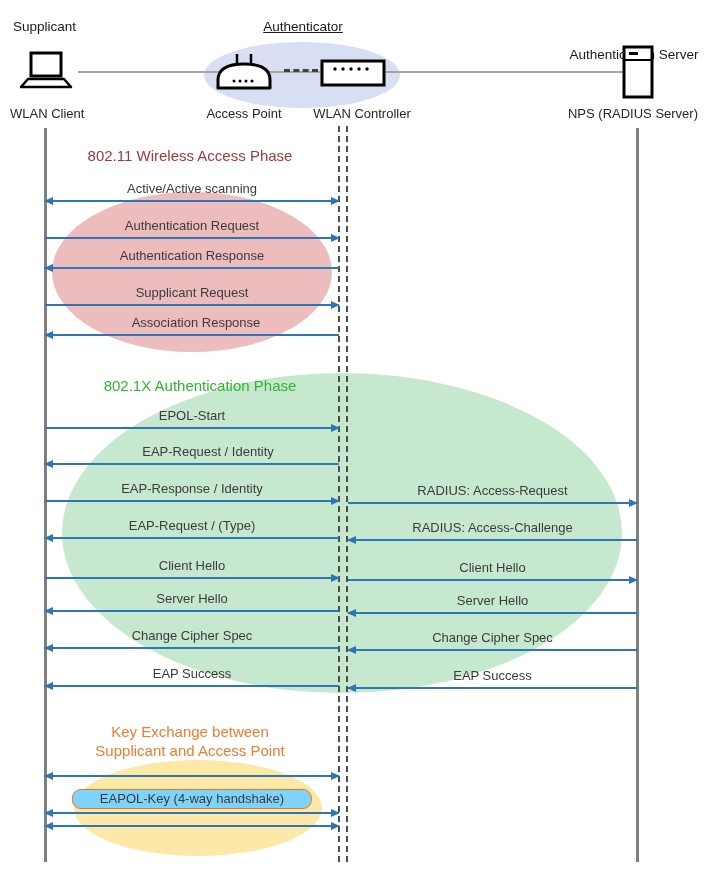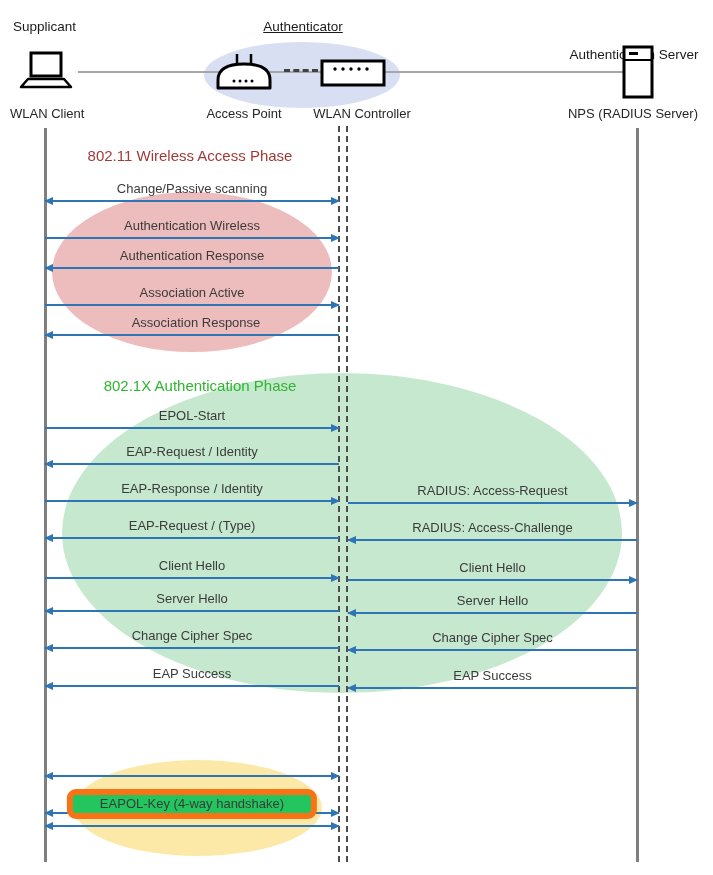--- a/index.html
+++ b/index.html
@@ -39,21 +39,21 @@
   .pt-green{color:#2fb52f;left:200px;top:377px;}
   .pt-orange{color:#ed7d31;left:190px;top:722px;line-height:19px;}
 
   
   .arrow{position:absolute;height:2px;background:#2e75b6;z-index:5;}
   .head{position:absolute;width:0;height:0;top:-3px;border-top:4px solid transparent;border-bottom:4px solid transparent;}
   .hr{right:-1px;border-left:9px solid #2e75b6;}
   .hl{left:-1px;border-right:9px solid #2e75b6;}
   .msg-label{position:absolute;transform:translateX(-50%);font-size:13px;color:#3b3b3b;
              white-space:nowrap;z-index:6;line-height:16px;}
-  .msg-label.boxed{background:#22c55e;border:6px solid #f97316;border-radius:9px;padding:1px 27px;}
+  .msg-label.boxed{background:#7dd3fc;border:1px solid #f97316;border-radius:9px;padding:1px 27px;}
 </style>
 </head>
 <body>
 
 <div id="stage">
 
   <div class="ellipse el-blue"></div>
 
   <div class="actor-label" style="left:13px;">Supplicant</div>
   <div class="actor-label centered" style="left:303px;text-decoration:underline;">Authenticator</div>
@@ -101,51 +101,55 @@
   <div class="ellipse el-green"></div>
   <div class="ellipse el-yellow"></div>
 
   <div class="lifeline ll-solid ll-supplicant"></div>
   <div class="lifeline ll-dashed ll-ctrl-a"></div>
   <div class="lifeline ll-dashed ll-ctrl-b"></div>
   <div class="lifeline ll-solid ll-nps"></div>
 
   <div class="phase-title pt-red">802.11 Wireless Access Phase</div>
   <div class="phase-title pt-green">802.1X Authentication Phase</div>
+  <div class="phase-title pt-orange">
+    <div>Key Exchange between</div>
+    <div>Supplicant and Access Point</div>
+  </div>
 
   <div id="messages">
       <div class="arrow" style="left: 45px; top: 200px; width: 294px;">
         <i class="head hr"></i>
         <i class="head hl"></i>
       </div>
-      <div class="msg-label" style="left: 192px; top: 181px;">Change/Passive scanning</div>
+      <div class="msg-label" style="left: 192px; top: 181px;">Active/Active scanning</div>
       <div class="arrow" style="left: 45px; top: 237px; width: 294px;">
         <i class="head hr"></i>
       </div>
-      <div class="msg-label" style="left: 192px; top: 218px;">Authentication Wireless</div>
+      <div class="msg-label" style="left: 192px; top: 218px;">Authentication Request</div>
       <div class="arrow" style="left: 45px; top: 267px; width: 294px;">
         <i class="head hl"></i>
       </div>
       <div class="msg-label" style="left: 192px; top: 248px;">Authentication Response</div>
       <div class="arrow" style="left: 45px; top: 304px; width: 294px;">
         <i class="head hr"></i>
       </div>
-      <div class="msg-label" style="left: 192px; top: 285px;">Association Active</div>
+      <div class="msg-label" style="left: 192px; top: 285px;">Supplicant Request</div>
       <div class="arrow" style="left: 45px; top: 334px; width: 294px;">
         <i class="head hl"></i>
       </div>
       <div class="msg-label" style="left: 196px; top: 315px;">Association Response</div>
       <div class="arrow" style="left: 45px; top: 427px; width: 294px;">
         <i class="head hr"></i>
       </div>
       <div class="msg-label" style="left: 192px; top: 408px;">EPOL-Start</div>
       <div class="arrow" style="left: 45px; top: 463px; width: 294px;">
         <i class="head hl"></i>
       </div>
-      <div class="msg-label" style="left: 192px; top: 444px;">EAP-Request / Identity</div>
+      <div class="msg-label" style="left: 208px; top: 444px;">EAP-Request / Identity</div>
       <div class="arrow" style="left: 45px; top: 500px; width: 294px;">
         <i class="head hr"></i>
       </div>
       <div class="msg-label" style="left: 192px; top: 481px;">EAP-Response / Identity</div>
       <div class="arrow" style="left: 348px; top: 502px; width: 289px;">
         <i class="head hr"></i>
       </div>
       <div class="msg-label" style="left: 492.5px; top: 483px;">RADIUS: Access-Request</div>
       <div class="arrow" style="left: 45px; top: 537px; width: 294px;">
         <i class="head hl"></i>

